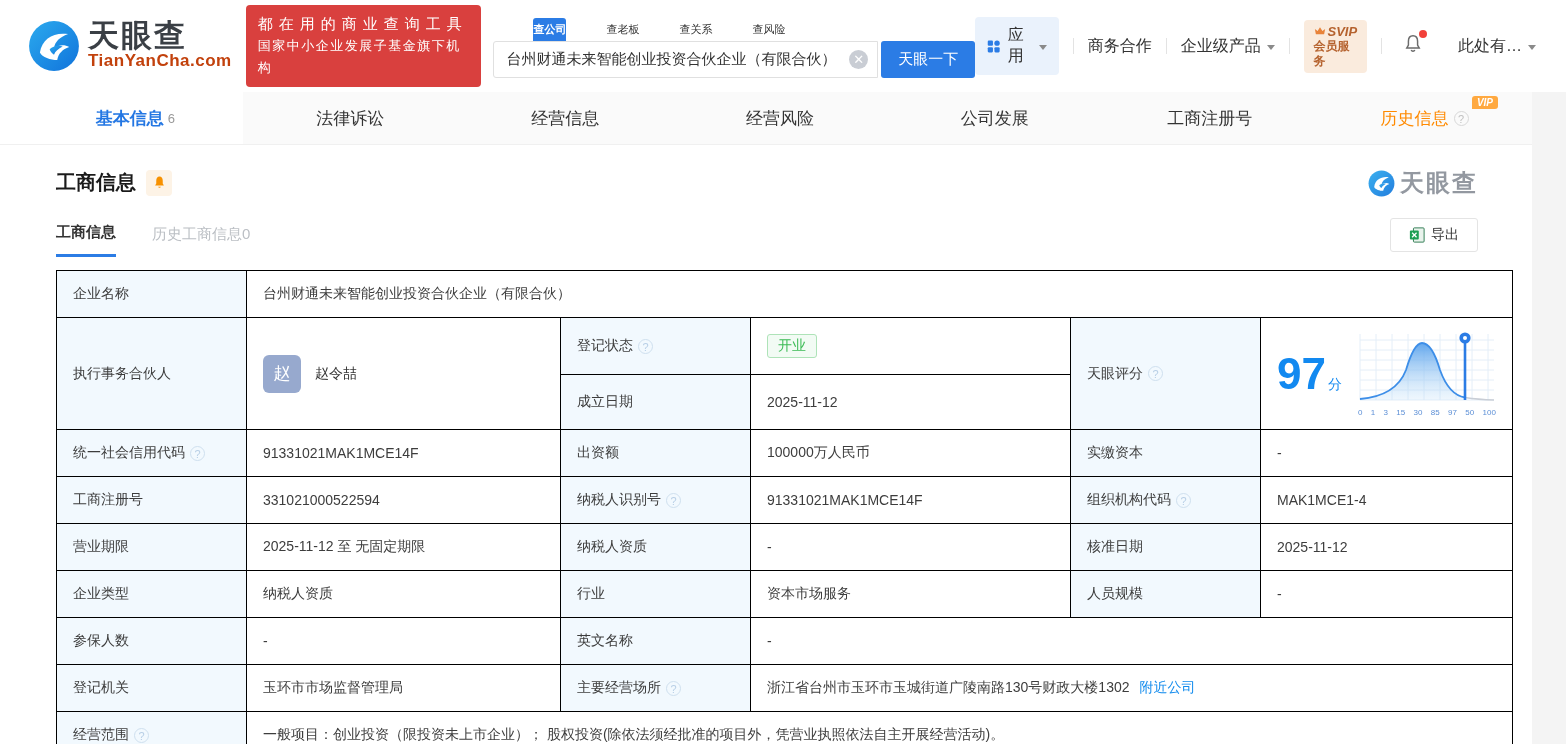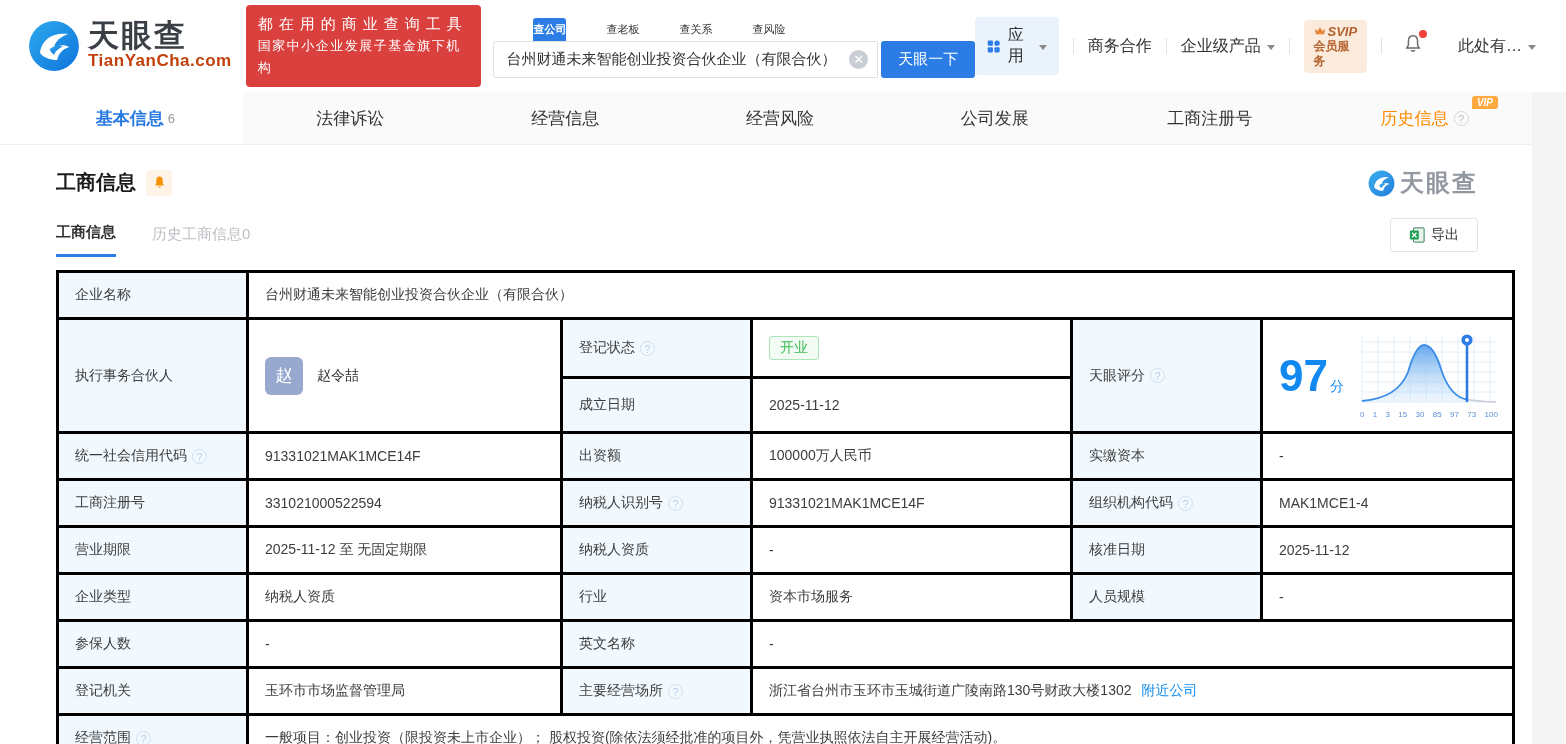--- a/index.html
+++ b/index.html
@@ -59,21 +59,21 @@
   .watermark .wm-txt { font-size:24px; font-weight:bold; color:#8A9099; letter-spacing:2px; margin-left:5px; }
 
   .subtab-row { margin-top:26px; display:flex; align-items:center; position:relative; height:36px; }
   .subtab { font-size:15px; cursor:pointer; padding-bottom:12px; position:relative; }
   .subtab.active { color:#333; font-weight:bold; border-bottom:3px solid #2B7CE5; }
   .subtab.muted { color:#BBBFC4; margin-left:36px; }
   .export-btn { position:absolute; right:34px; top:-4px; width:88px; height:34px; background:#fff; border:1px solid #E4E4E4; border-radius:3px; display:flex; align-items:center; justify-content:center; cursor:pointer; font-size:14px; color:#333; gap:6px; }
 
   
   table.info { border-collapse:collapse; width:1456px; margin-top:12px; table-layout:fixed; }
-  table.info td { border:3px solid #000000; font-size:14px; color:#3d3d3d; padding:12px 16px; height:47px; vertical-align:middle; word-break:break-all; }
+  table.info td { border:1px solid #000000; font-size:14px; color:#3d3d3d; padding:12px 16px; height:47px; vertical-align:middle; word-break:break-all; }
   td.lbl { background:#F2F9FE; color:#404040; }
   td.lbl .lblwrap { display:flex; align-items:center; }
   .status-badge { display:inline-block; border:1px solid #AEE3B8; background:#F2FBF4; color:#3DBB56; font-size:14px; padding:2px 10px; border-radius:3px; }
   .partner { display:flex; align-items:center; }
   .avatar { width:38px; height:38px; background:#97A9CE; border-radius:6px; color:#fff; font-size:17px; display:flex; align-items:center; justify-content:center; flex:none; }
   .pname { margin-left:14px; font-size:14px; color:#333; cursor:pointer; }
   .addr-link { color:#128BED; margin-left:10px; cursor:pointer; white-space:nowrap; }
 
   .score-cell { display:flex; align-items:center; gap:14px; }
   .score-num { font-size:44px; font-weight:bold; color:#1289F0; line-height:44px; }
@@ -290,21 +290,21 @@
             </svg>
             <div class="axis">
 
             <span>0</span>
                   <span>1</span>
                   <span>3</span>
                   <span>15</span>
                   <span>30</span>
                   <span>85</span>
                   <span>97</span>
-                  <span>73</span>
+                  <span>50</span>
                   <span>100</span>
                 </div>
           </div>
         </div>
       </td>
     </tr>
     <tr>
       <td class="lbl">成立日期</td>
       <td>2025-11-12</td>
     </tr>

